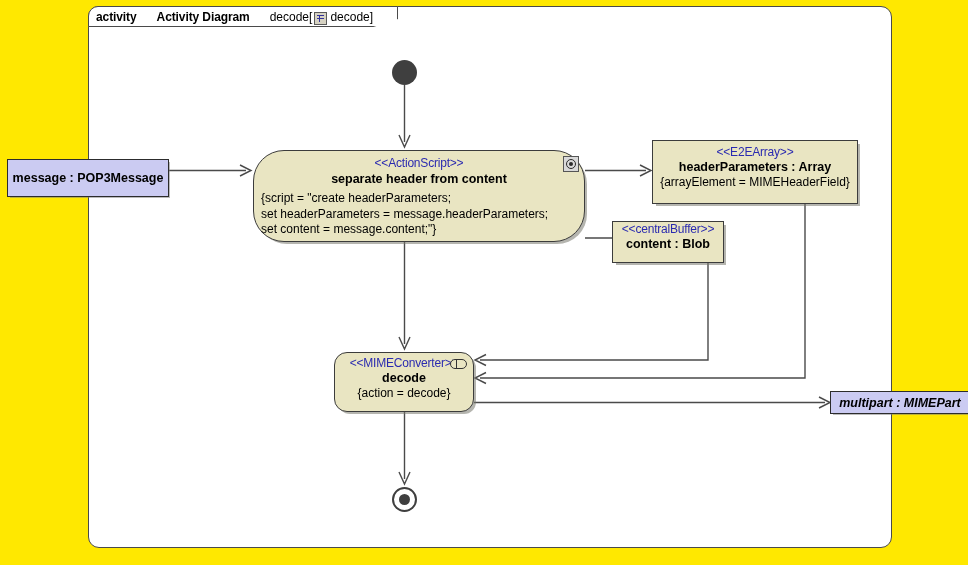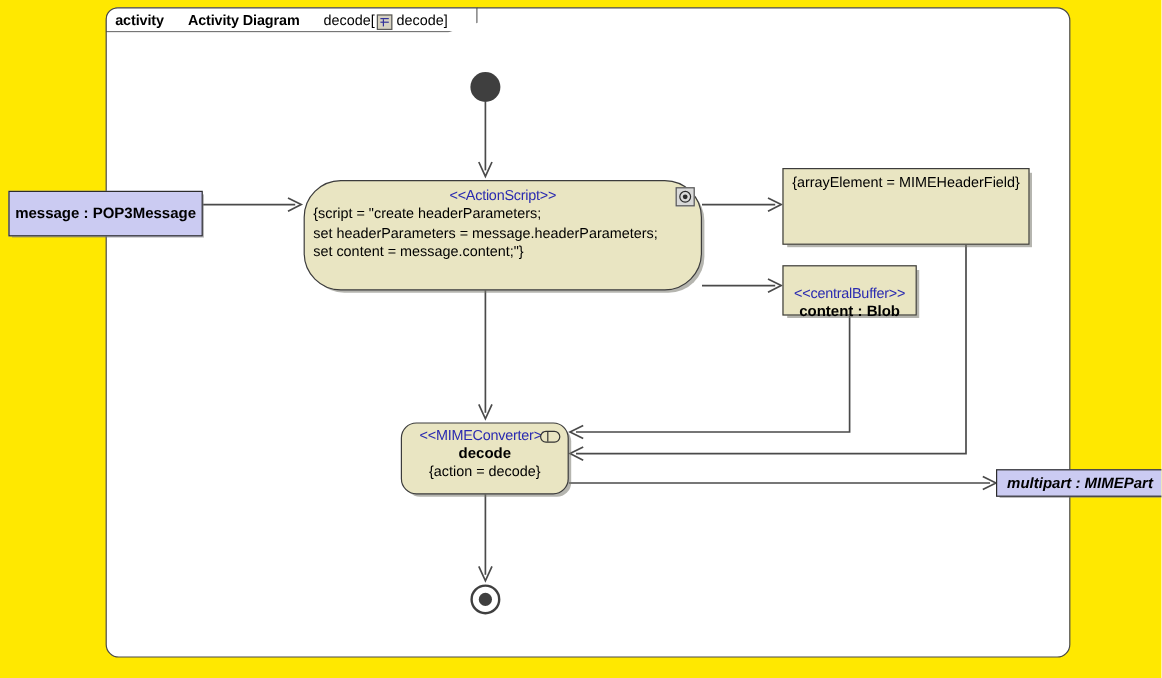--- a/index.html
+++ b/index.html
@@ -148,23 +148,23 @@
     border-radius: 50%;
   }
 
   
   #obj-headerparams {
     left: 652px; top: 140px;
     width: 206px; height: 64px;
     padding-top: 4px;
   }
   #obj-content {
-    left: 652px; top: 221px;
+    left: 612px; top: 221px;
     width: 112px; height: 42px;
-    padding-top: 15px;
+    padding-top: 0;
   }
 
   
   #action-decode {
     left: 334px; top: 352px;
     width: 140px; height: 60px;
     padding-top: 3px;
   }
   .pill-icon {
     position: absolute;
@@ -285,30 +285,33 @@
 
     <line x1="474" y1="402.5" x2="825" y2="402.5"></line>
     <polyline class="ah" points="819,397 830,402.5 819,408"></polyline>
 
     <line x1="404.5" y1="412" x2="404.5" y2="479"></line>
     <polyline class="ah" points="399,472 404.5,484 410,472"></polyline>
   </svg>
 
   <div class="node rounded" id="action-separate">
     <div class="stereo">&lt;&lt;ActionScript&gt;&gt;</div>
+    <div class="name">separate header from content</div>
     <div class="script">{script = "create headerParameters;
 set headerParameters = message.headerParameters;
 set content = message.content;"}</div>
     <div class="corner-btn">
       <span class="ring"></span>
       <span class="dot"></span>
     </div>
   </div>
 
   <div class="node" id="obj-headerparams">
+    <div class="stereo">&lt;&lt;E2EArray&gt;&gt;</div>
+    <div class="name">headerParameters : Array</div>
     <div class="attr">{arrayElement = MIMEHeaderField}</div>
   </div>
 
   <div class="node" id="obj-content">
     <div class="stereo">&lt;&lt;centralBuffer&gt;&gt;</div>
     <div class="name">content : Blob</div>
   </div>
 
   <div class="node rounded" id="action-decode">
     <div class="stereo">&lt;&lt;MIMEConverter&gt;&gt;</div>

